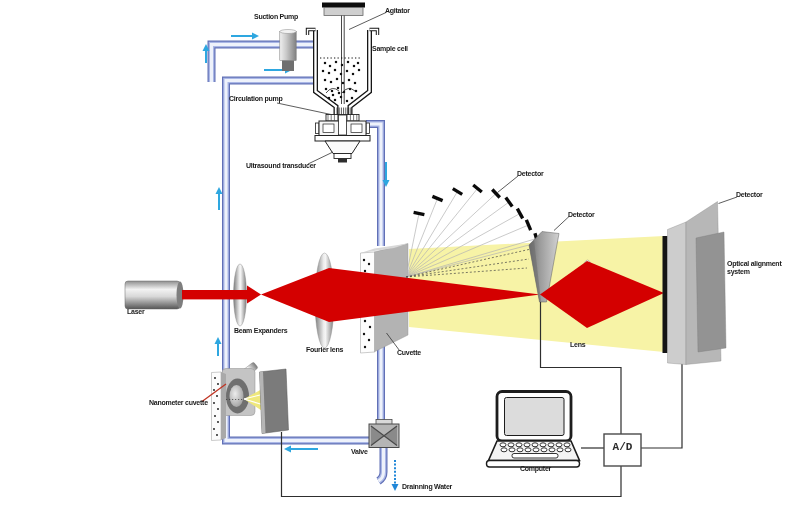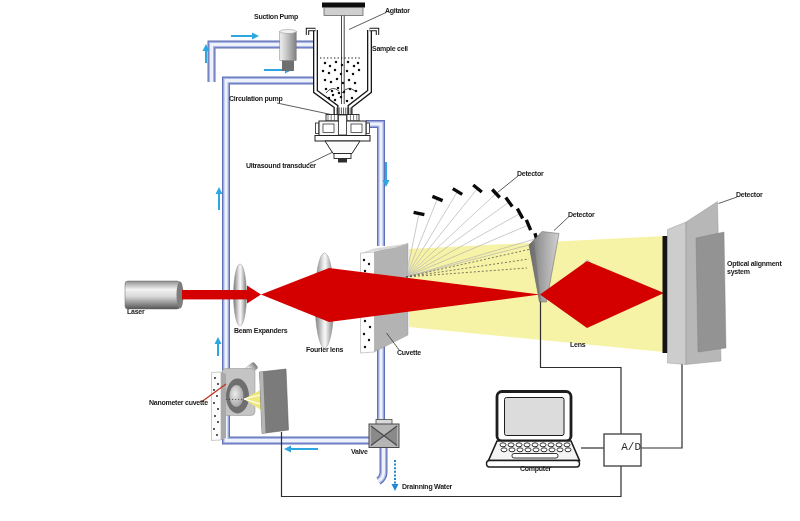--- a/index.html
+++ b/index.html
@@ -2,22 +2,22 @@
 <html><head>
 <meta charset="utf-8">
 <style>
   html,body{margin:0;padding:0;background:#fff;}
   #stage{position:relative;width:800px;height:521px;background:#fff;overflow:hidden;
          font-family:"Liberation Sans",sans-serif;}
   #diagram{position:absolute;left:0;top:0;}
   #labels{position:absolute;left:0;top:0;width:800px;height:521px;pointer-events:none;}
   .lbl{position:absolute;font-size:7px;font-weight:bold;color:#1a1a1a;
        letter-spacing:-0.25px;white-space:pre-line;line-height:1.2;}
-  .lbl-ad{position:absolute;left:604px;top:441px;width:37px;text-align:right;
-       font-family:"Liberation Mono",monospace;font-size:11px;font-weight:normal;color:#2b2b2b;}
+  .lbl-ad{position:absolute;left:604px;top:441px;width:37px;text-align:center;
+       font-family:"Liberation Mono",monospace;font-size:11px;font-weight:bold;color:#2b2b2b;}
 </style>
 </head>
 <body>
 
 <div id="stage">
 <svg id="diagram" width="800" height="521" viewBox="0 0 800 521">
   <defs>
     <linearGradient id="gLaser" x1="0" y1="0" x2="0" y2="1">
       <stop offset="0" stop-color="#8f8f8f"></stop>
           <stop offset="0.3" stop-color="#f2f2f2"></stop>

